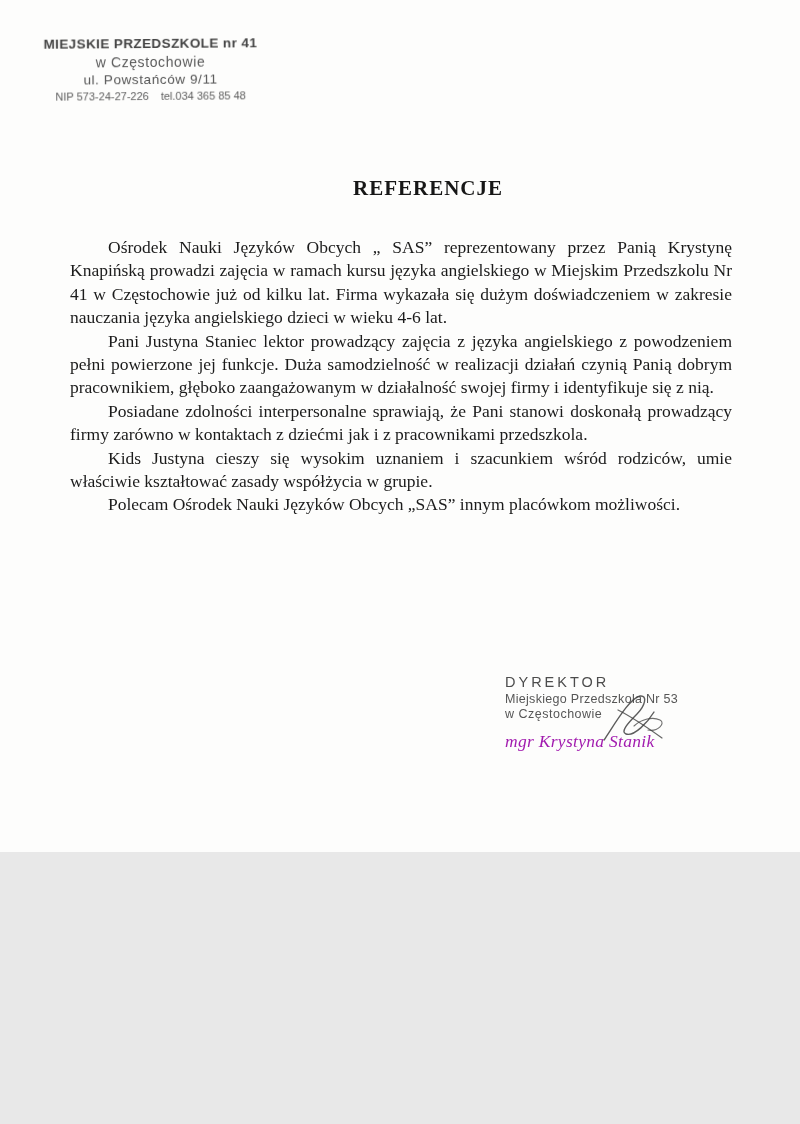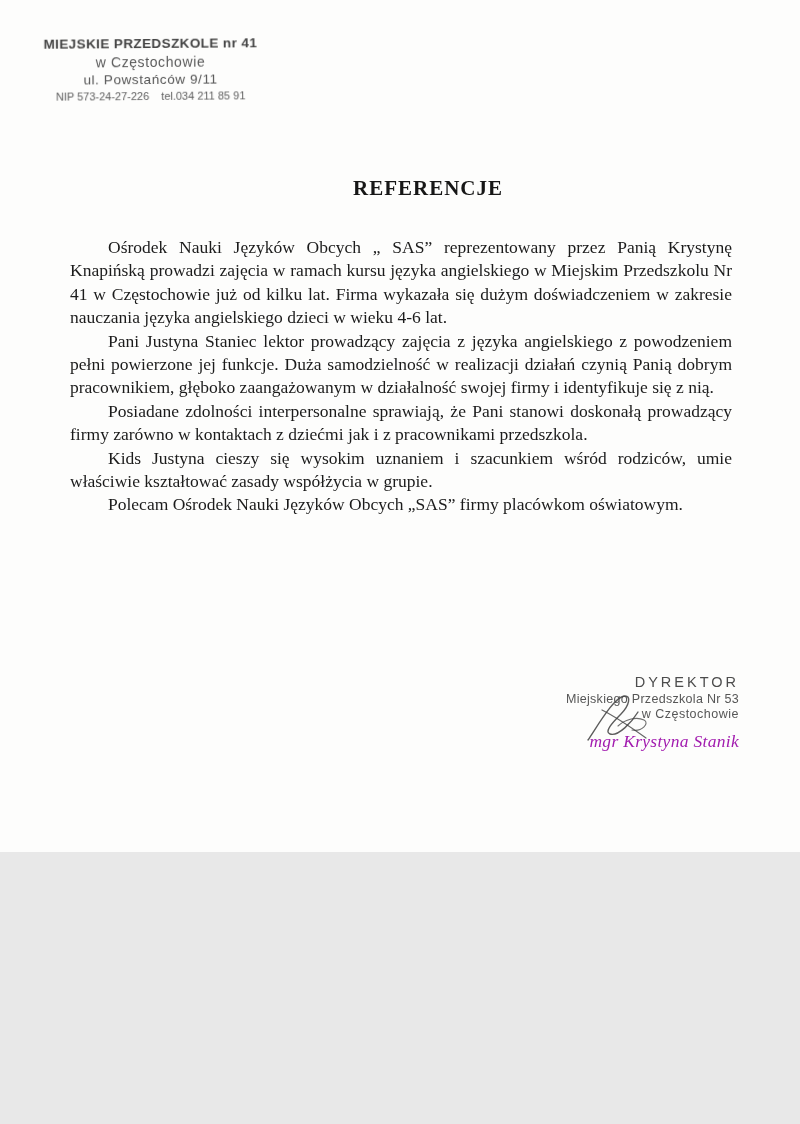--- a/index.html
+++ b/index.html
@@ -85,24 +85,24 @@
     font-size: 17.5px;
     line-height: 23.4px;
     text-align: justify;
     text-indent: 38px;
     color: #1b1b1b;
   }
 
   
   .signature {
     position: absolute;
-    left: 489px;
+    left: 505px;
     top: 674px;
     width: 250px;
-    text-align: right;
+    text-align: left;
     color: #4f4f4f;
   }
   .sig-role {
     font-family: "Liberation Sans", sans-serif;
     font-size: 14.5px;
     letter-spacing: 3px;
     color: #4c4c4c;
     filter: blur(0.2px);
   }
   .sig-org {
@@ -138,31 +138,31 @@
 </style>
 </head>
 <body>
 
 <div class="page">
 
   <div class="stamp">
     <div class="stamp-name">MIEJSKIE PRZEDSZKOLE nr 41</div>
     <div class="stamp-city">w Częstochowie</div>
     <div class="stamp-street">ul. Powstańców 9/11</div>
-    <div class="stamp-ids"><span>NIP 573-24-27-226</span><span class="gap"></span><span>tel.034 211 85 91</span></div>
+    <div class="stamp-ids"><span>NIP 573-24-27-226</span><span class="gap"></span><span>tel.034 365 85 48</span></div>
   </div>
 
   <h1 class="doc-title">REFERENCJE</h1>
 
   <div class="body-text">
     <p>Ośrodek Nauki Języków Obcych „ SAS” reprezentowany przez Panią Krystynę Knapińską prowadzi zajęcia w ramach kursu języka angielskiego w Miejskim Przedszkolu Nr 41 w Częstochowie już od kilku lat. Firma wykazała się dużym doświadczeniem w zakresie nauczania języka angielskiego dzieci w wieku 4-6 lat.</p>
     <p>Pani Justyna Staniec lektor prowadzący zajęcia z języka angielskiego z powodzeniem pełni powierzone jej funkcje. Duża samodzielność w realizacji działań czynią Panią dobrym pracownikiem, głęboko zaangażowanym w działalność swojej firmy i identyfikuje się z nią.</p>
     <p>Posiadane zdolności interpersonalne sprawiają, że Pani stanowi doskonałą prowadzący firmy zarówno w kontaktach z dziećmi jak i z pracownikami przedszkola.</p>
     <p>Kids Justyna cieszy się wysokim uznaniem i szacunkiem wśród rodziców, umie właściwie kształtować zasady współżycia w grupie.</p>
-    <p>Polecam Ośrodek Nauki Języków Obcych „SAS” firmy placówkom oświatowym.</p>
+    <p>Polecam Ośrodek Nauki Języków Obcych „SAS” innym placówkom możliwości.</p>
   </div>
 
   <div class="signature">
     <div class="sig-role">DYREKTOR</div>
     <div class="sig-org">Miejskiego Przedszkola Nr 53</div>
     <div class="sig-city">w Częstochowie</div>
     <svg class="sig-scribble" width="90" height="60" viewBox="0 0 90 60" fill="none" xmlns="http://www.w3.org/2000/svg">
       <path d="M14 48 C 26 30, 40 6, 50 4 C 58 3, 55 14, 47 22 C 38 31, 30 40, 36 42 C 44 45, 58 30, 64 20" stroke="#3f3f3f" stroke-width="1.4" stroke-linecap="round" opacity="0.85"></path>
       <path d="M28 18 C 40 24, 58 36, 72 46" stroke="#3f3f3f" stroke-width="1.2" stroke-linecap="round" opacity="0.8"></path>
       <path d="M44 34 C 50 28, 62 24, 70 28 C 76 31, 68 40, 58 38" stroke="#3f3f3f" stroke-width="1.1" stroke-linecap="round" opacity="0.75"></path>

